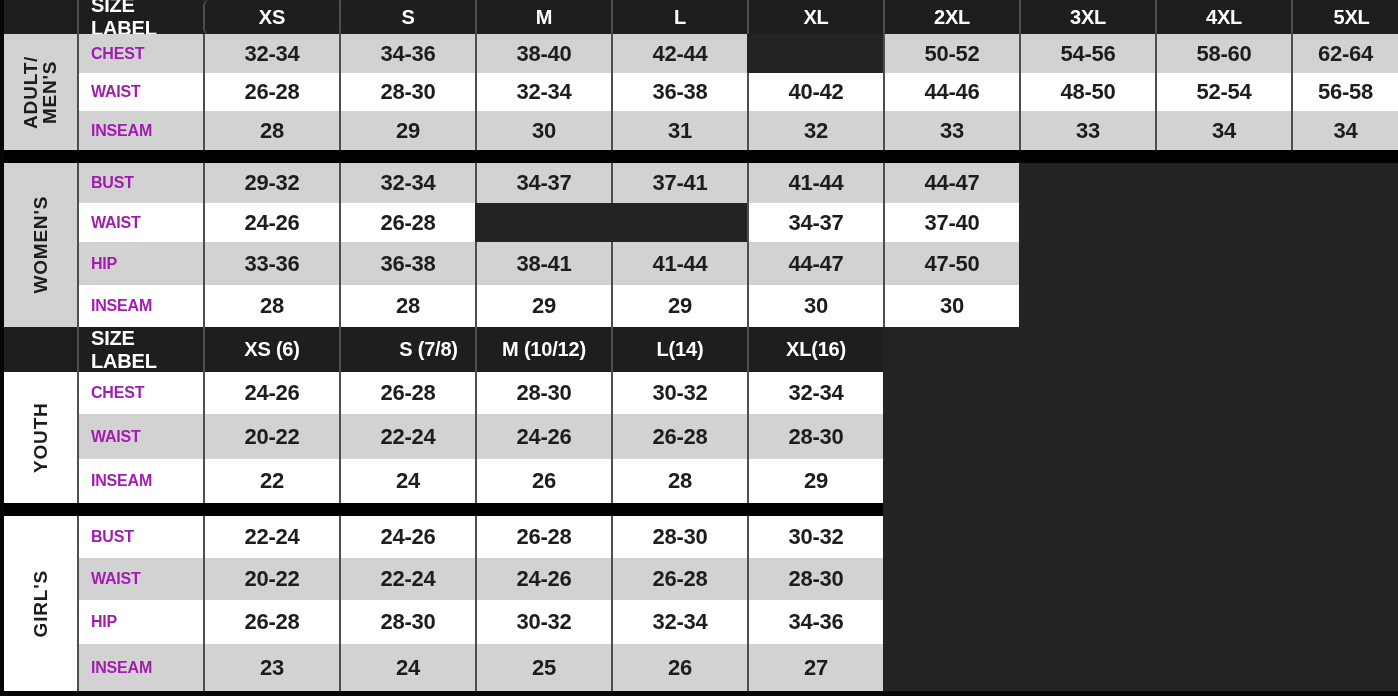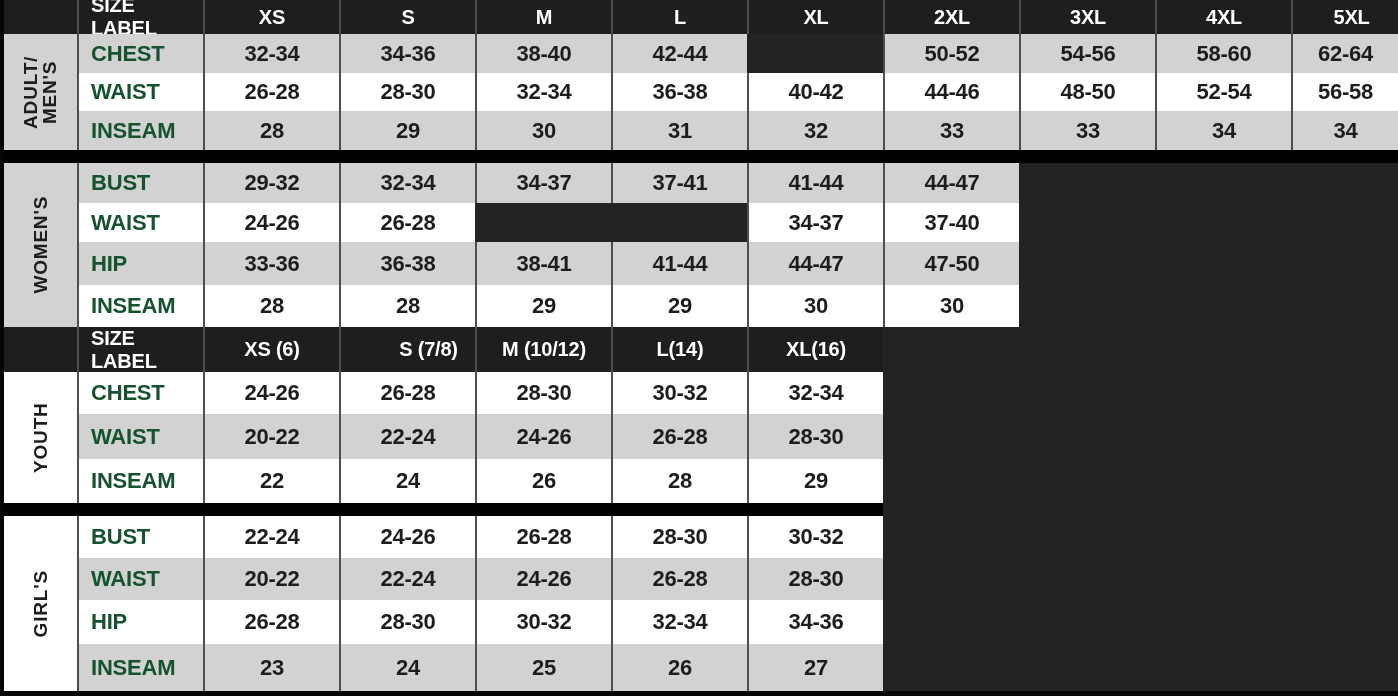--- a/index.html
+++ b/index.html
@@ -58,22 +58,22 @@
     text-align: center;
     white-space: nowrap;
   }
 
   
   .rlabel {
     display: flex;
     align-items: center;
     padding-left: 12px;
     font-weight: 700;
-    font-size: 22px;
-    color: #14532d;
+    font-size: 16px;
+    color: #a21caf;
     letter-spacing: -0.2px;
   }
   .val {
     display: flex;
     align-items: center;
     justify-content: center;
     font-weight: 700;
     font-size: 22px;
     color: #1d1d1d;
     letter-spacing: -0.3px;
@@ -83,21 +83,21 @@
   .sepbar { height: 13px; background: #000000; }
 </style>
 </head>
 <body>
 
 <div class="sheet">
   <div id="sections-root">
       <div class="section" style="width: 1394px; grid-template-columns: 73px 126px repeat(8, 136px) 107px; grid-template-rows: 34px 39px 38px 39px;">
         <div class="hcell" style="grid-area: 1 / 1;"></div>
         <div class="hcell hlabel bl" style="grid-area: 1 / 2;">SIZE LABEL</div>
-        <div class="hcell hsize bl" style="grid-area: 1 / 3;">XS</div>
+        <div class="hcell hsize bl" style="grid-area: 1 / 3; border-radius: 6px;">XS</div>
         <div class="hcell hsize bl" style="grid-area: 1 / 4;">S</div>
         <div class="hcell hsize bl" style="grid-area: 1 / 5;">M</div>
         <div class="hcell hsize bl" style="grid-area: 1 / 6;">L</div>
         <div class="hcell hsize bl" style="grid-area: 1 / 7;">XL</div>
         <div class="hcell hsize bl" style="grid-area: 1 / 8;">2XL</div>
         <div class="hcell hsize bl" style="grid-area: 1 / 9;">3XL</div>
         <div class="hcell hsize bl" style="grid-area: 1 / 10;">4XL</div>
         <div class="hcell hsize bl" style="grid-area: 1 / 11; padding-left: 12px;">5XL</div>
         <div class="side gray" style="grid-area: 2 / 1 / span 3;">
           <div class="rot">

